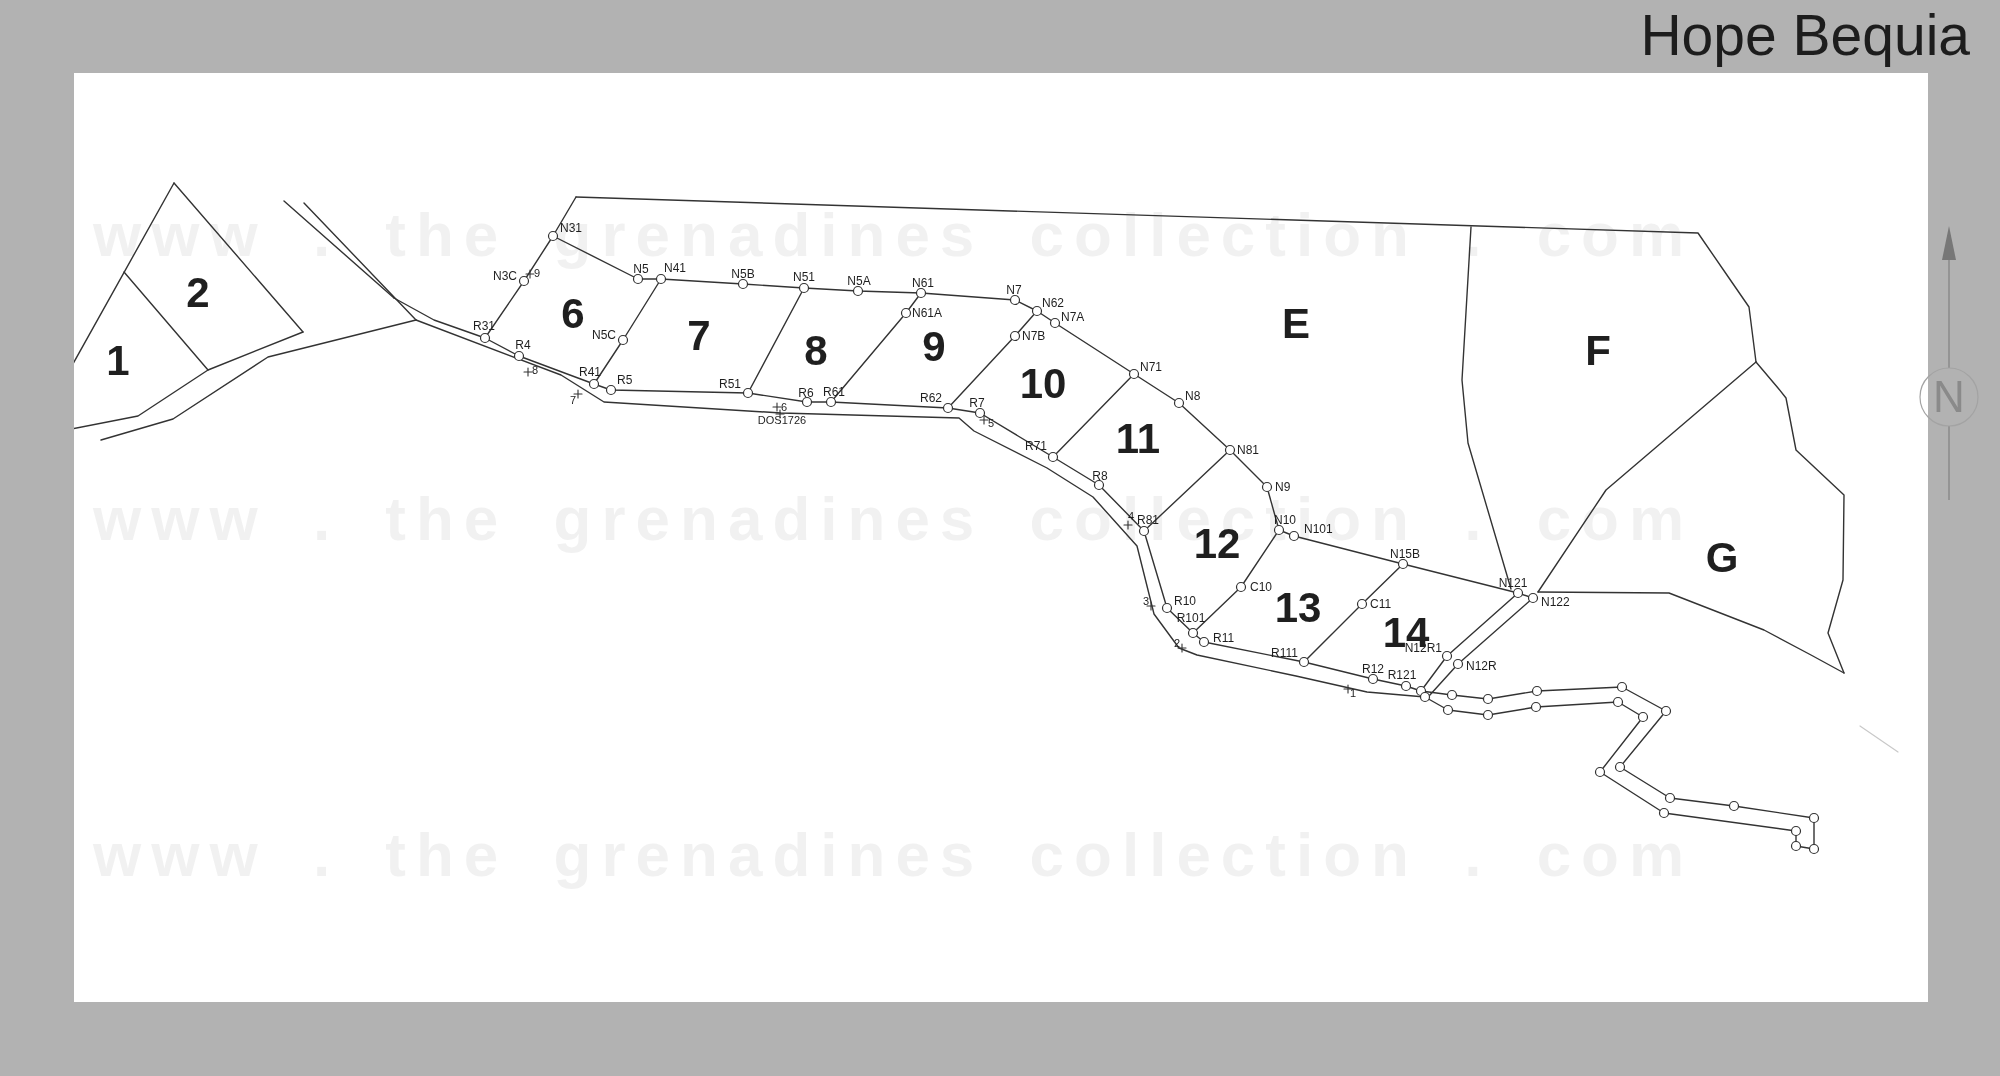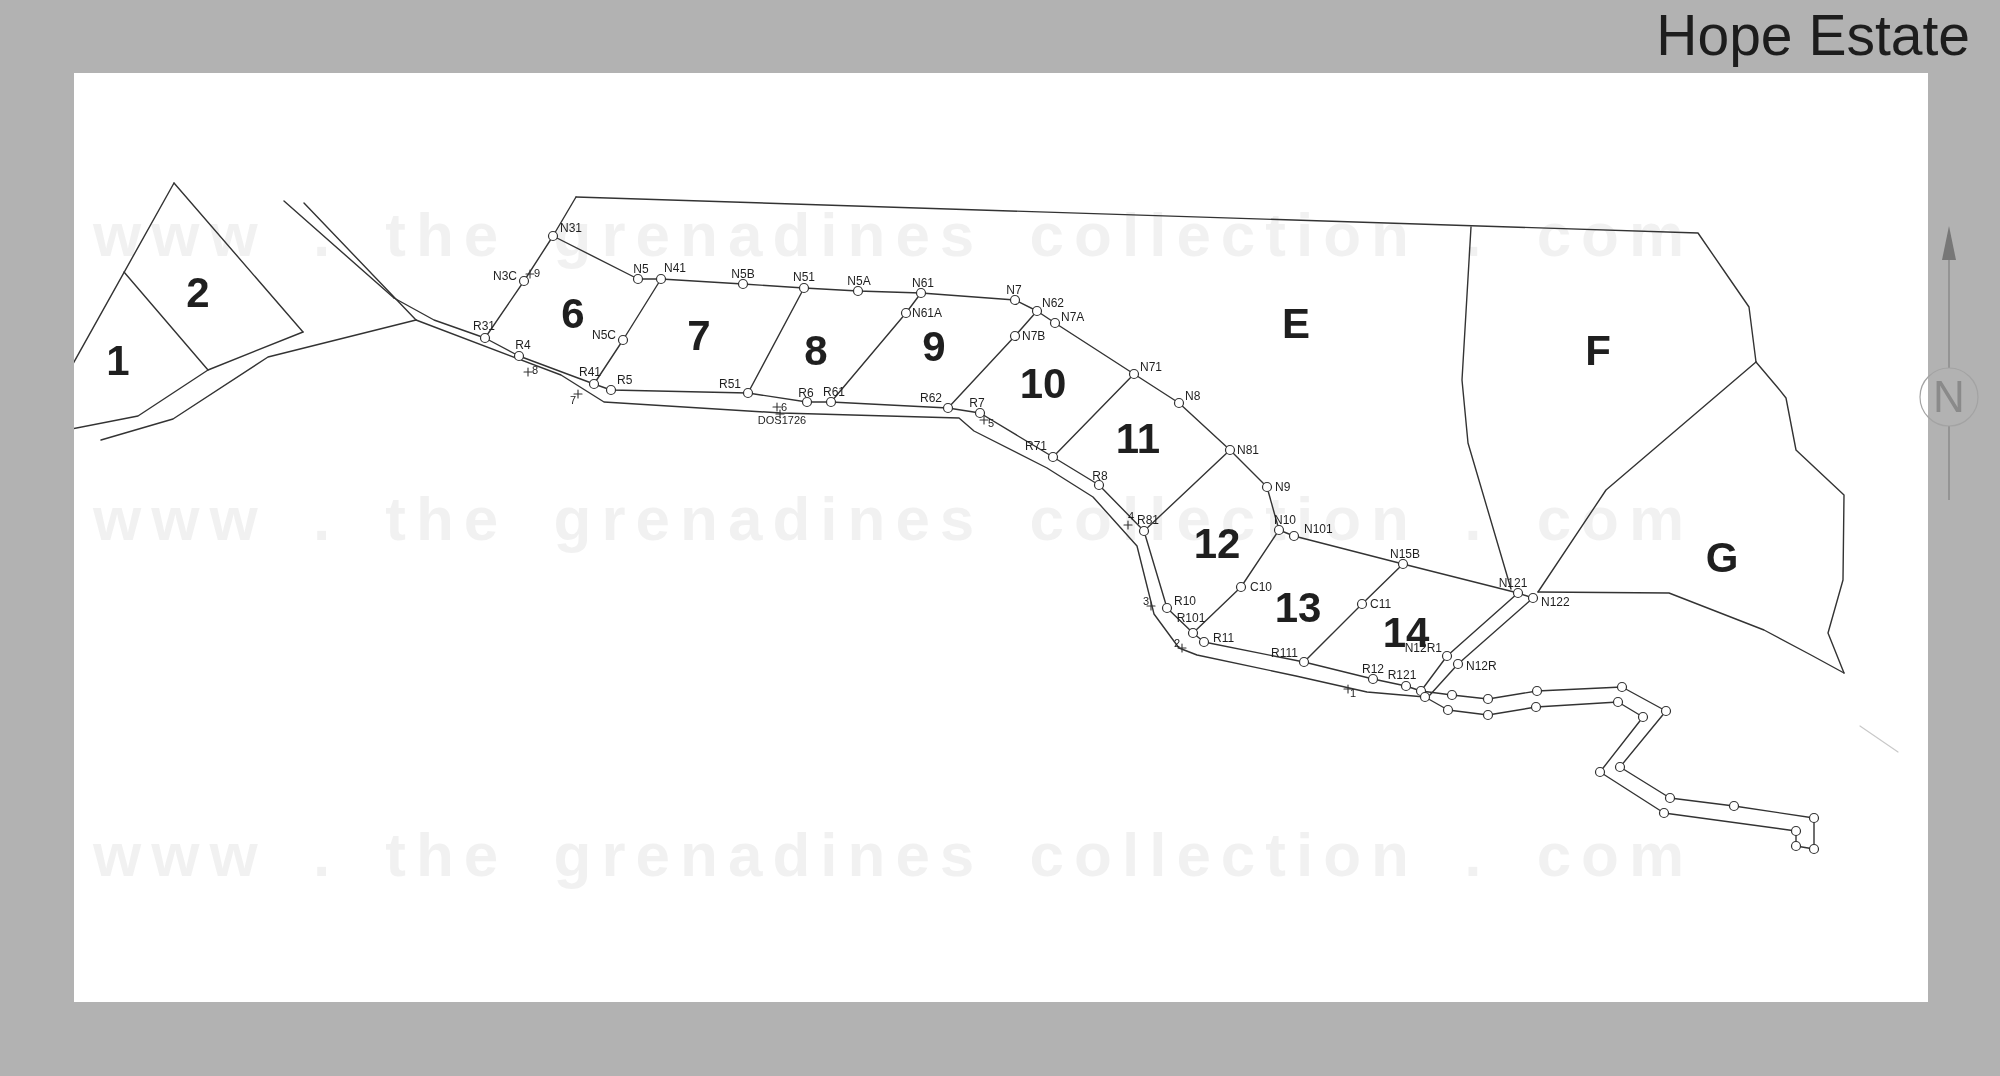--- a/index.html
+++ b/index.html
@@ -251,14 +251,14 @@
         <line x1="1948" y1="260" x2="1948" y2="368" stroke="#8a8a8a" stroke-width="1.5"></line>
         <line x1="1948" y1="426" x2="1948" y2="500" stroke="#8a8a8a" stroke-width="1.5"></line>
         <polygon points="1948,226 1941,260 1955,260" fill="#777777"></polygon>
         <circle cx="1948" cy="397" r="29" fill="none" stroke="#a3a3a3" stroke-width="1.2"></circle>
         <text x="1948" y="412" fill="#8a8a8a" text-anchor="middle" class="north-n">N</text>
       </g>
     </svg>
 </div>
 
 <div class="title-block">
-  <div>Hope Estate</div>
+  <div>Hope Bequia</div>
 </div>
 
 </body></html>

